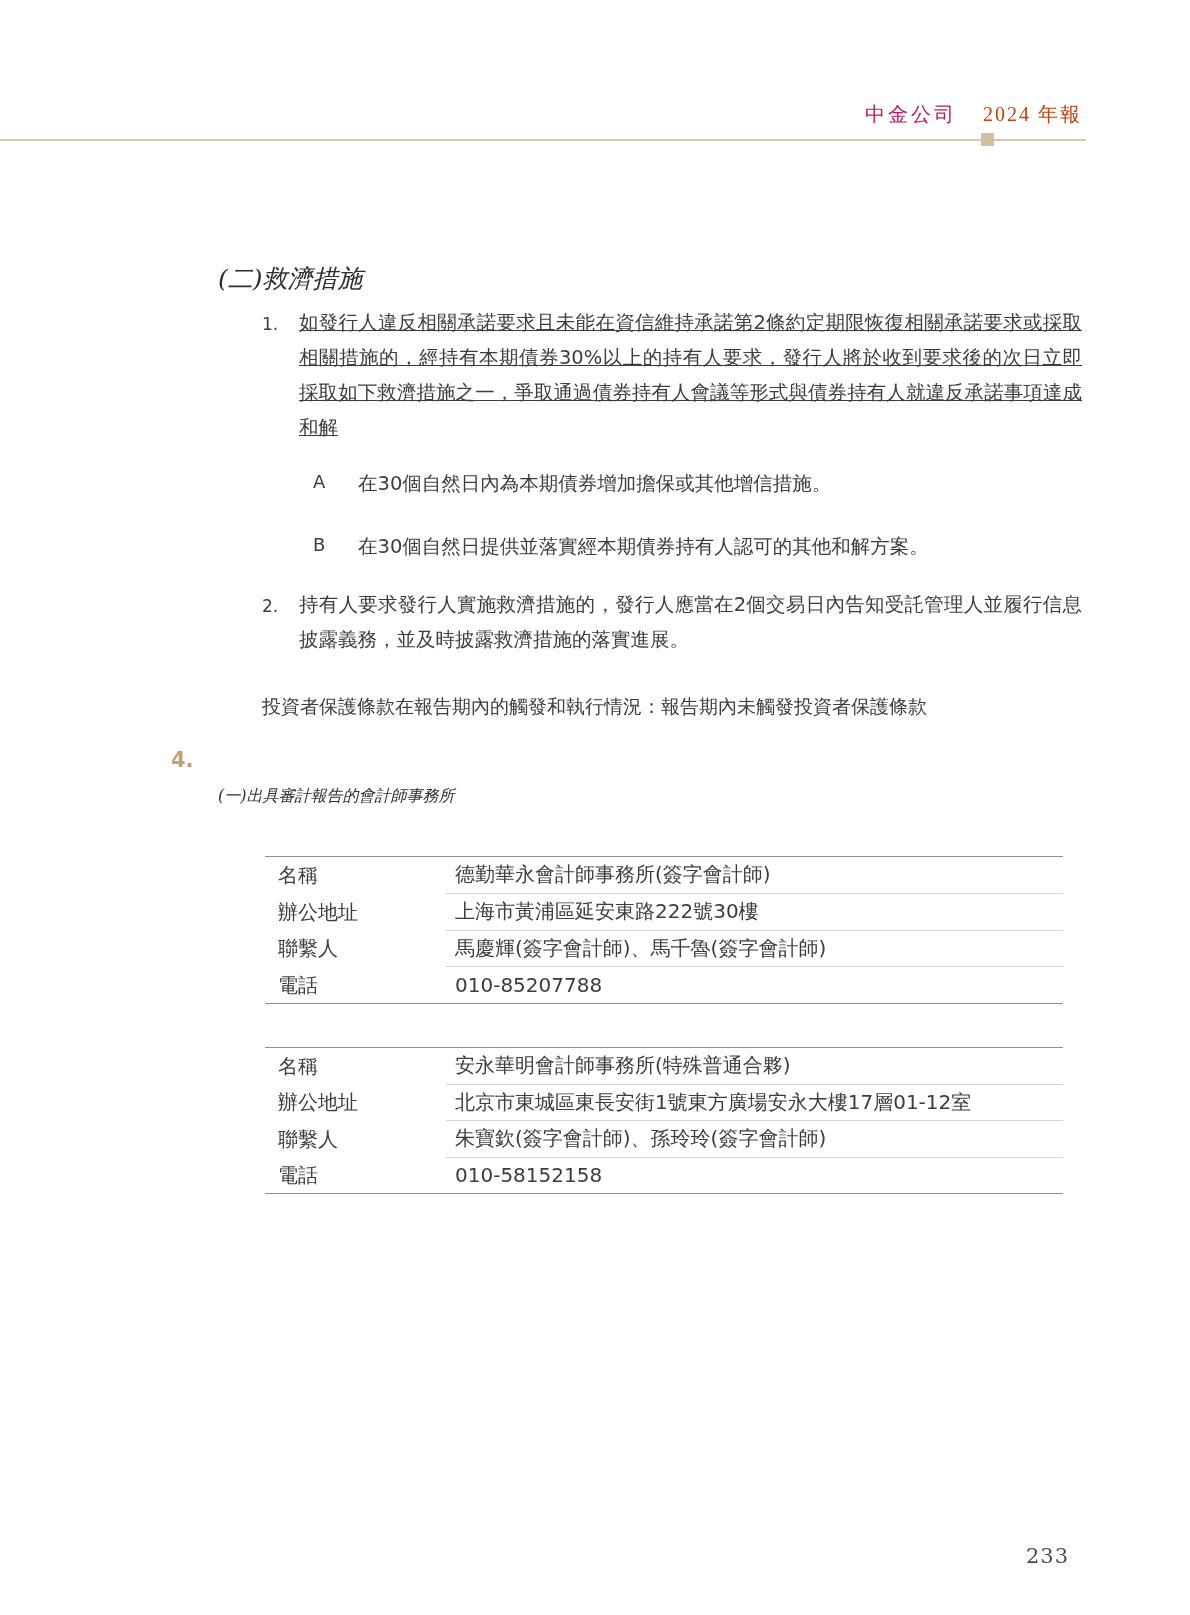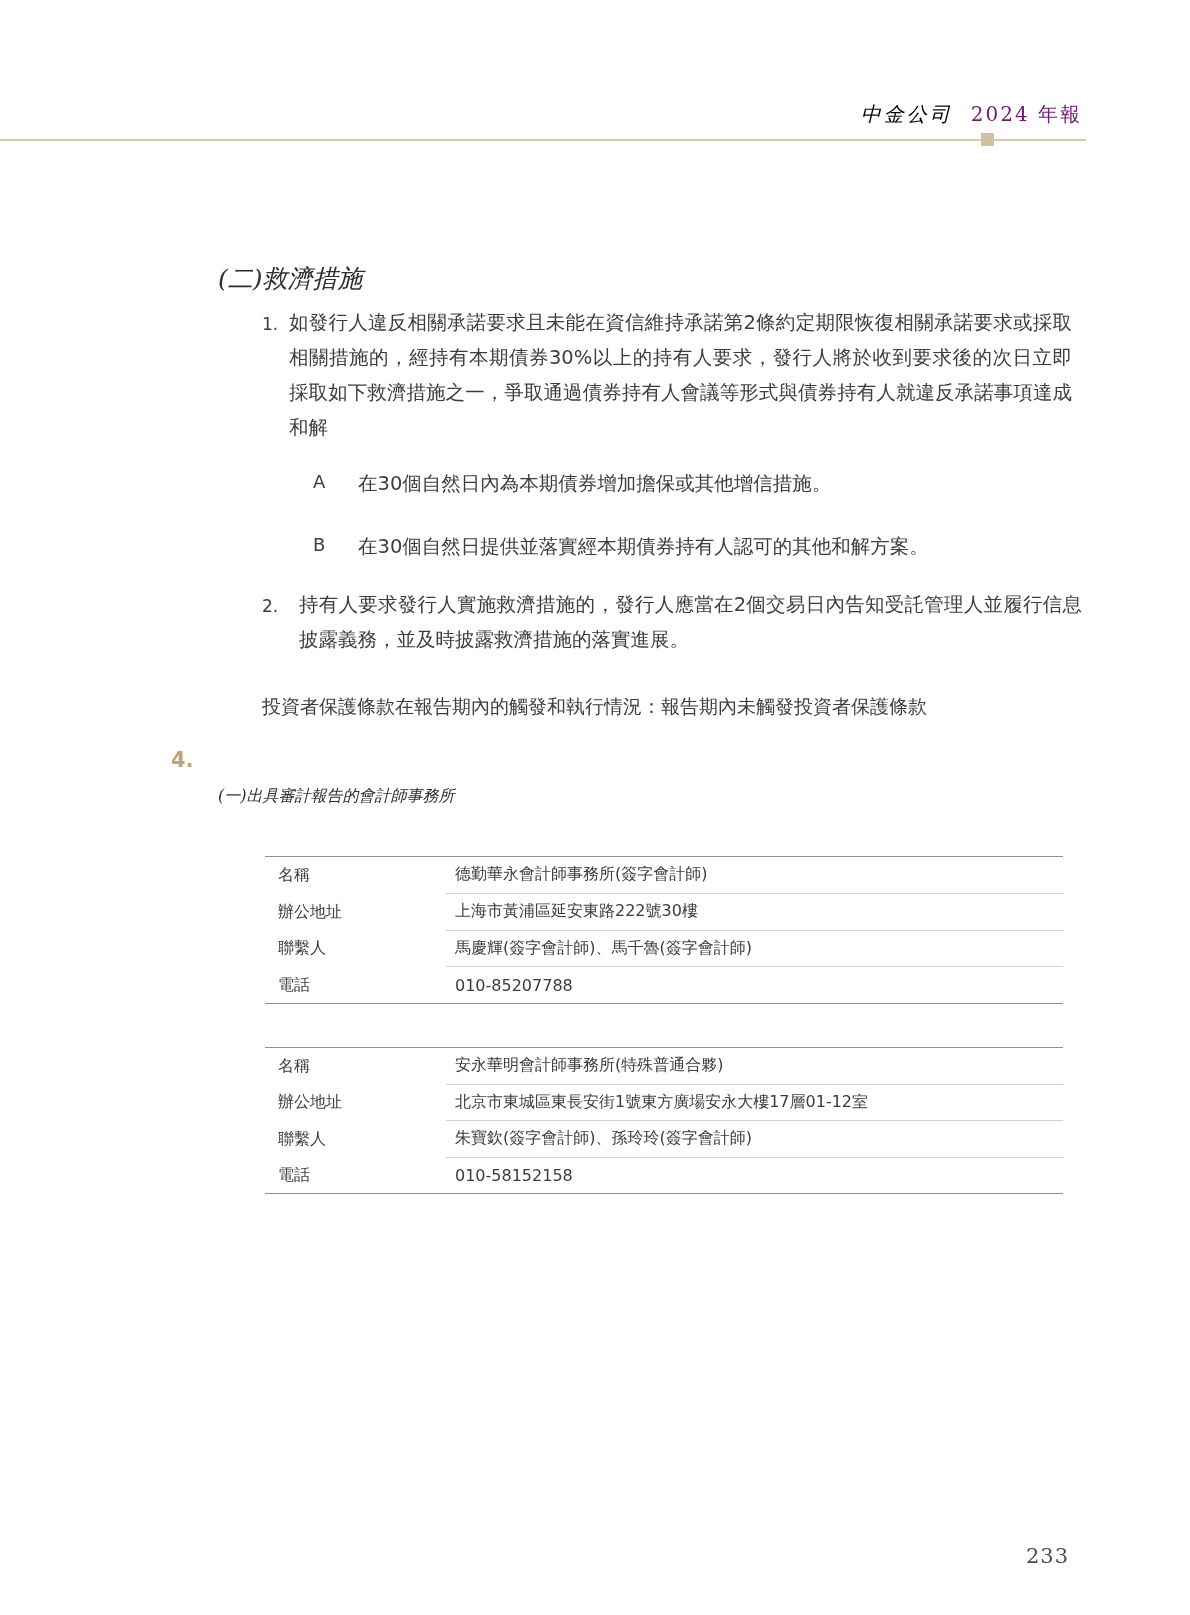--- a/index.html
+++ b/index.html
@@ -16,22 +16,22 @@
 
   
   .hdr-text {
     position: absolute;
     top: 101px;
     right: 108px;
     font-family: "DejaVu Serif", "Liberation Serif", serif;
     font-size: 20px;
     white-space: nowrap;
   }
-  .hdr-company { color: #000000; letter-spacing: 3px; font-style: italic; }
-  .hdr-edition { color: #701a75; letter-spacing: 2px; margin-left: 18px; }
+  .hdr-company { color: #be185d; letter-spacing: 3px; }
+  .hdr-edition { color: #c2410c; letter-spacing: 2px; margin-left: 26px; font-family: Liberation Serif, serif; }
   .hdr-line {
     position: absolute;
     top: 139px;
     left: 0;
     width: 1086px;
     height: 2px;
     background: #dac9ab;
   }
   .hdr-square {
     position: absolute;
@@ -63,21 +63,21 @@
     position: absolute;
     font-size: 19.5px;
     line-height: 35px;
     text-align: justify;
     text-justify: inter-ideograph;
     color: #3d3d3d;
   }
   .oneline { white-space: nowrap; }
 
   .item1-num { left: 262px; top: 314px; }
-  .item1-text { left: 289px; top: 305px; width: 783px; }
+  .item1-text { left: 299px; top: 305px; width: 783px; text-decoration: underline; }
   .subA-num { left: 313px; top: 471px; font-size: 18px; }
   .subA-text { left: 358px; top: 466px; }
   .subB-num { left: 313px; top: 534px; font-size: 18px; }
   .subB-text { left: 358px; top: 529px; }
   .item2-num { left: 262px; top: 596px; }
   .item2-text { left: 299px; top: 587px; width: 783px; }
   .note-text { left: 262px; top: 689px; font-size: 19px; }
 
   
   .sec4-num {
@@ -108,21 +108,21 @@
     border-bottom: 1px solid #8f8f8f;
     display: grid;
     grid-template-columns: 181px 1fr;
     box-sizing: border-box;
   }
   .table-1 { top: 856px; height: 148px; }
   .table-2 { top: 1047px; height: 147px; }
   .cell {
     display: flex;
     align-items: center;
-    font-size: 16px;
+    font-size: 20px;
     color: #3c3c3c;
     white-space: nowrap;
     overflow: visible;
   }
   .cell.lbl { padding-left: 13px; }
   .cell.val { padding-left: 9px; border-bottom: 1px solid #d2d2d2; }
   .cell.val.last { border-bottom: none; }
 
   
   .page-num {

